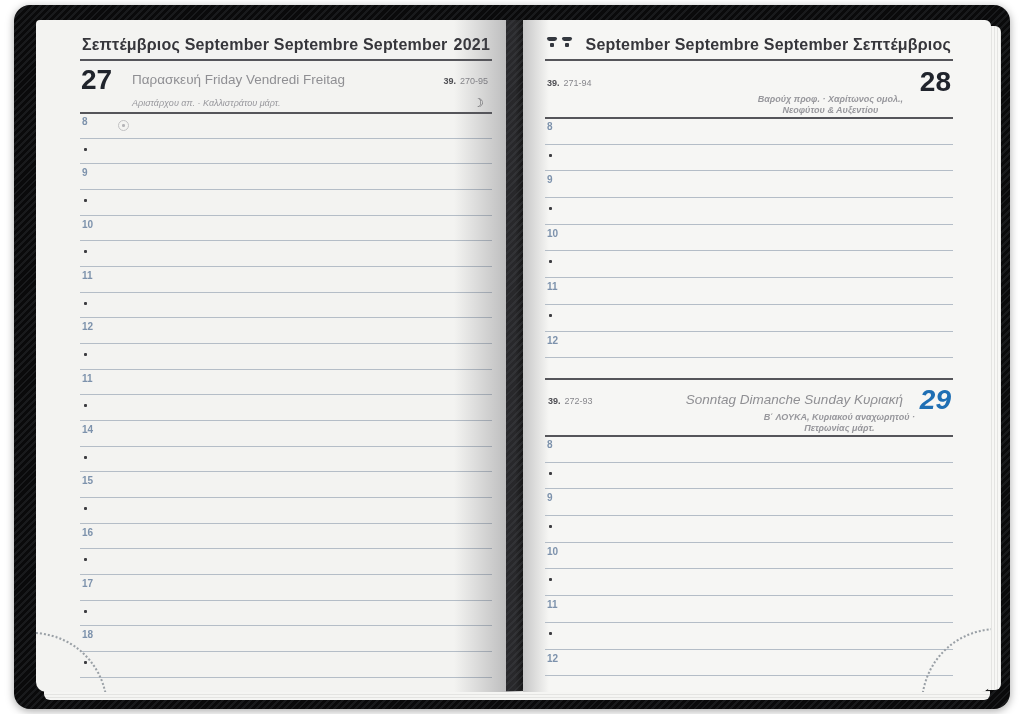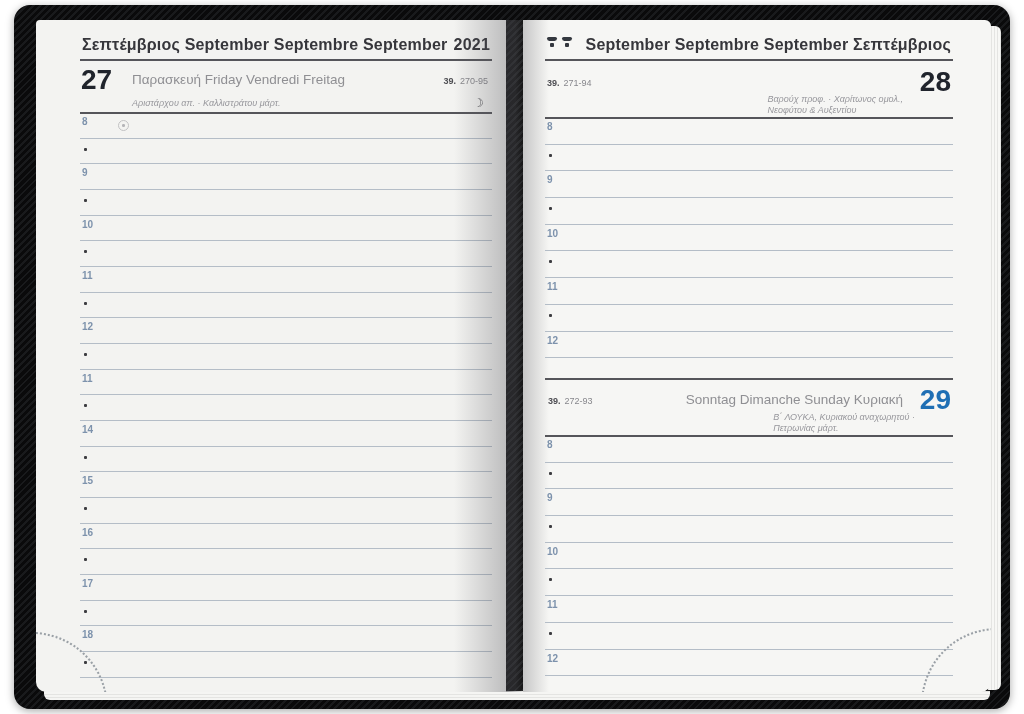--- a/index.html
+++ b/index.html
@@ -22,26 +22,26 @@
   .page.left{left:36px;width:470px;border-radius:4px 0 0 10px;}
   .page.left::after{content:"";position:absolute;right:0;top:0;bottom:0;width:52px;
          background:linear-gradient(to right,rgba(100,100,106,0),rgba(88,88,94,.34));}
   .page.right{left:523px;width:468px;background:#f6f6f4;border-radius:0 6px 10px 0;}
   .page.right::before{content:"";position:absolute;left:0;top:0;bottom:0;width:26px;
          background:linear-gradient(to right,rgba(88,88,94,.30),rgba(100,100,106,0));}
   
   .month-header{position:absolute;font-size:16px;font-weight:bold;color:#36363b;letter-spacing:.2px;}
   .rule{position:absolute;height:2px;background:#55555a;}
   .day-number{position:absolute;font-size:28px;font-weight:bold;color:#20242c;line-height:1;}
-  .day-number.sunday{color:#1f6fb4;}
+  .day-number.sunday{color:#1f6fb4;font-style:italic;}
   .day-names{position:absolute;font-size:13.5px;color:#8f8f93;white-space:nowrap;}
   .weeknum{position:absolute;font-size:9px;color:#87878c;white-space:nowrap;}
   .weeknum b{color:#4e4e53;font-weight:bold;margin-right:4px;}
   .saints{position:absolute;font-size:9px;font-style:italic;color:#97979c;line-height:11px;white-space:nowrap;}
-  .saints.ralign{text-align:left;}
+  .saints.ralign{text-align:center;font-weight:bold;}
   .moon{position:absolute;font-size:12px;color:#4c4c50;transform:scaleX(-1);}
   
   .hours{position:absolute;}
   .hrow{position:relative;border-bottom:1px solid #b4bdc7;}
   .hnum{position:absolute;left:2px;top:3px;font-size:10px;font-weight:bold;color:#7d92ac;}
   .dot{position:absolute;left:4px;top:9px;width:3px;height:3px;background:#3d3d41;border-radius:1px;}
   .sun-icon{position:absolute;width:9px;height:9px;border:1px solid #b9b9bb;border-radius:50%;opacity:.85;}
   .sun-icon::after{content:"";position:absolute;left:3px;top:3px;width:2.5px;height:2.5px;background:#ababaf;border-radius:50%;}
   
   .zodiac{position:absolute;display:flex;gap:5px;}
@@ -190,21 +190,21 @@
         </div>
         <div class="hrow" style="height: 25.7px;">
           <span class="hnum">12</span>
         </div>
       </div>
 
     <div class="rule" style="left:22px;right:38px;top:358px;"></div>
     <div class="weeknum" style="left:25px;top:376px;">
       <b>39.</b><span>272-93</span>
     </div>
-    <div class="day-names" style="right:88px;top:372px;">Sonntag Dimanche Sunday Κυριακή</div>
+    <div class="day-names" style="right:88px;top:372px;font-style:italic;">Sonntag Dimanche Sunday Κυριακή</div>
     <div class="day-number sunday" style="right:40px;top:366px;">29</div>
     <div class="saints ralign" style="right:76px;top:392px;">
       <div>Β΄ ΛΟΥΚΑ, Κυριακού αναχωρητού ·</div>
       <div>Πετρωνίας μάρτ.</div>
     </div>
     <div class="rule" style="left:22px;right:38px;top:415px;"></div>
     <div class="hours" id="hours-right-2" style="left:22px;right:38px;top:416px;">
         <div class="hrow" style="height: 25.7px;">
           <span class="hnum">8</span>
         </div>

